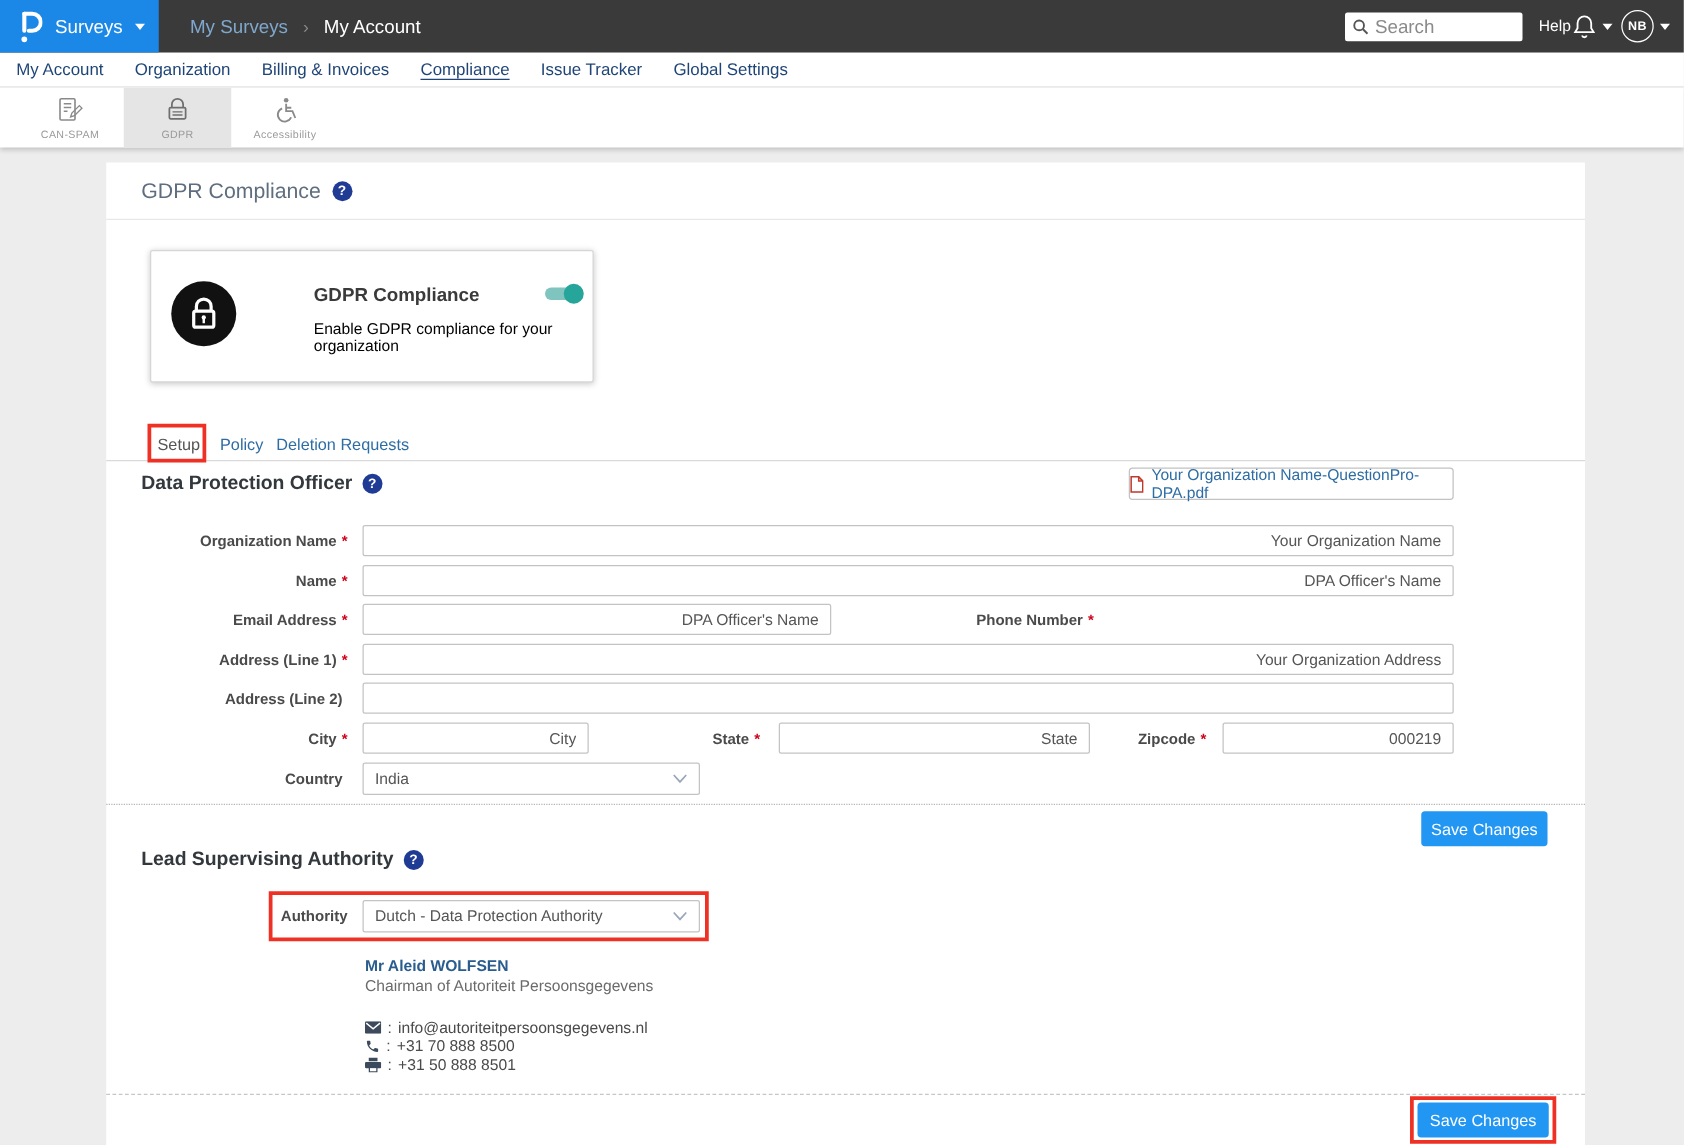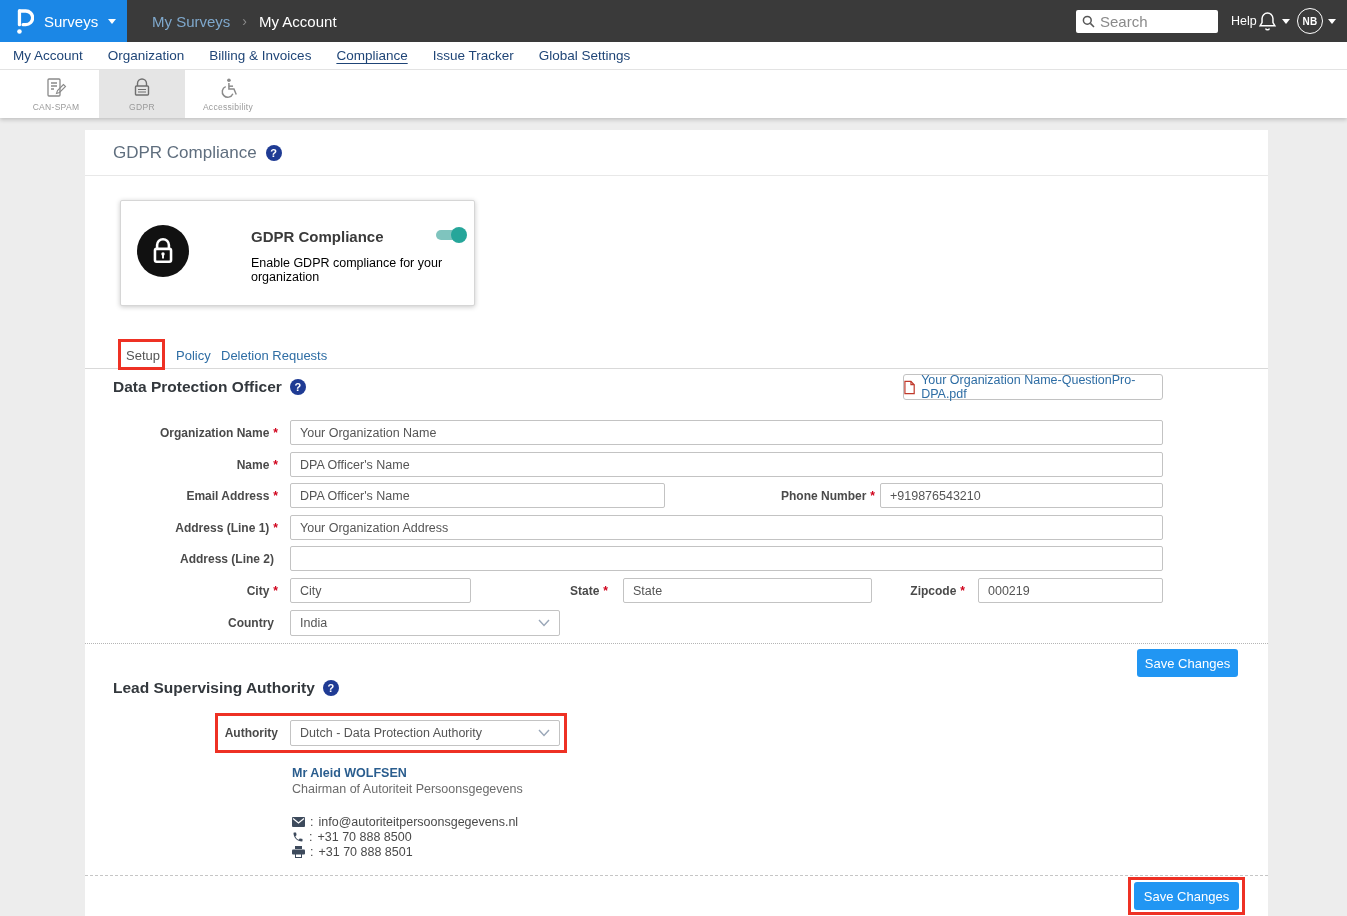--- a/index.html
+++ b/index.html
@@ -74,21 +74,21 @@
   .pdf-btn .txt { font-size:12.5px; color:#2e6da4; }
 
   
   .flabel { position:absolute; left:0; width:193px; height:25px; text-align:right; font-size:12px; font-weight:bold;
     color:#4a4a4a; display:flex; align-items:center; justify-content:flex-end; }
   .flabel.mid { left:600px; width:190px; }
   .flabel.state { left:373px; width:150px; }
   .flabel.zip { left:730px; width:150px; }
   .req { color:#d0021b; margin-left:4px; font-weight:bold; }
   .finput { position:absolute; height:25px; border:1px solid #c3c3c3; border-radius:2px; font-size:12.5px; color:#555;
-    padding:0 9px; font-family:inherit; outline:none; background:#fff; }
+    padding:0 9px; font-family:inherit; outline:none; background:#fff;text-align:right; }
   .fselect { position:absolute; height:26px; border:1px solid #c3c3c3; border-radius:2px; background:#fff;
     display:flex; align-items:center; justify-content:space-between; padding:0 9px; font-size:12.5px; color:#555; cursor:pointer; }
 
   .dotted-sep { position:absolute; left:0; top:513px; width:1183px; border-top:1px dotted #b5b5b5; }
   .dashed-sep { position:absolute; left:0; top:745px; width:1183px; border-top:1px dashed #c6c6c6; }
 
   .save-btn { position:absolute; background:#2196f3; color:#fff; font-size:13px; border:none; border-radius:3px;
     display:flex; align-items:center; justify-content:center; cursor:pointer; font-family:inherit; }
   .save-top { left:1052px; top:519px; width:101px; height:28px; }
   .save-bottom { left:1049px; top:752px; width:105px; height:28px; }
@@ -239,21 +239,20 @@
 
   <div class="flabel" style="top:353px">
     <span>Email Address</span>
       <span class="req">*</span>
   </div>
   <input class="finput" style="left: 205px; top: 353px; width: 375px;" value="DPA Officer's Name">
   <div class="flabel mid" style="top:353px">
     <span>Phone Number</span>
       <span class="req">*</span>
   </div>
-  <input class="finput" style="left: 795px; top: 353px; width: 283px;" value="+919876543210">
 
   <div class="flabel" style="top:385px">
     <span>Address (Line 1)</span>
       <span class="req">*</span>
   </div>
   <input class="finput" style="left: 205px; top: 385px; width: 873px;" value="Your Organization Address">
 
   <div class="flabel" style="top:416px">
     <span>Address (Line 2)</span>
       <span class="req"></span>
@@ -324,20 +323,20 @@
     <span>:</span>
     <span>+31 70 888 8500</span>
   </div>
   <div class="cline" style="top:714px">
     <svg width="13" height="12" viewBox="0 0 13 12">
       <rect x="3" y="0" width="7" height="3" fill="#3d4a5c"></rect>
       <rect x="0" y="3.5" width="13" height="5" rx="1" fill="#3d4a5c"></rect>
       <rect x="3.5" y="8" width="6" height="3.5" fill="#fff" stroke="#3d4a5c" stroke-width="1"></rect>
     </svg>
     <span>:</span>
-    <span>+31 70 888 8501</span>
+    <span>+31 50 888 8501</span>
   </div>
 
   <div class="dashed-sep"></div>
   <button class="save-btn save-bottom">Save Changes</button>
   <div class="anno anno-save"></div>
 
 </div>
 
 </body></html>

